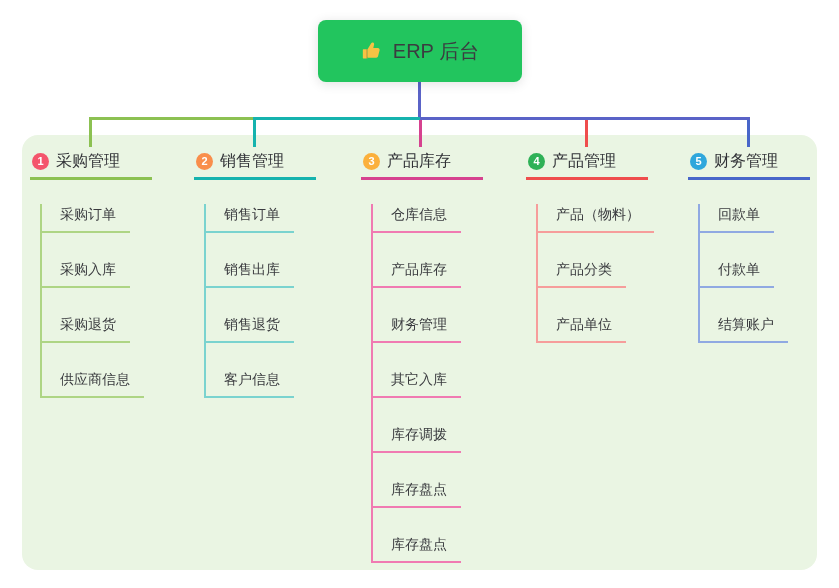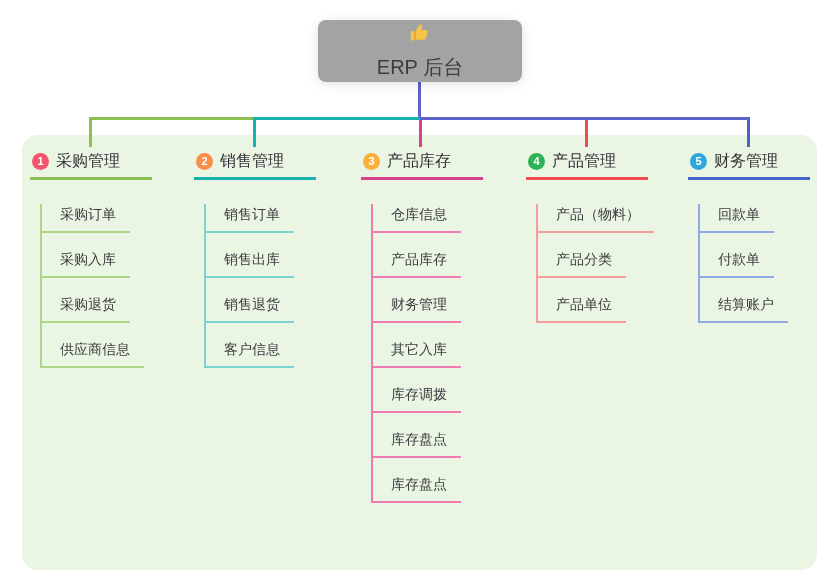--- a/index.html
+++ b/index.html
@@ -13,24 +13,24 @@
 
   
   .panel{
     position:absolute;left:22px;top:135px;width:795px;height:435px;
     border-radius:16px;
   }
 
   
   .root-node{
     position:absolute;left:318px;top:20px;width:204px;height:62px;
-    background:#a3a3a3;border-radius:8px;
+    background:#22c55e;border-radius:8px;
     box-shadow:0 2px 12px rgba(0,0,0,.12);
     display:flex;align-items:center;justify-content:center;gap:10px;
-    font-size:20px;font-weight:500;color:#3b3c40;flex-direction:column;
+    font-size:20px;font-weight:500;color:#3b3c40;
   }
   .root-node .thumb{display:inline-flex;}
 
   
   .line{position:absolute;}
   .stem       {left:418px;top:82px; width:3px;  height:36px;}
   .seg-left   {left:89px; top:117px;width:164px;height:3px;}
   .seg-mid    {left:253px;top:117px;width:167px;height:3px;}
   .seg-right  {left:420px;top:117px;width:330px;height:3px;}
   .drop{top:120px;width:3px;height:27px;}
@@ -52,21 +52,21 @@
     flex:0 0 auto;width:17px;height:17px;border-radius:50%;
     display:flex;align-items:center;justify-content:center;
     color:#fff;font-size:11px;font-weight:700;line-height:1;
   }
   .children{
     margin-left:10px;
     border-left:2px solid #ccc;
   }
   .child{
     width:fit-content;white-space:nowrap;
-    margin-top:16px;padding:0 14px 7px 18px;
+    margin-top:26px;padding:0 14px 7px 18px;
     border-bottom:2px solid #ccc;
     font-size:14px;color:#3a3b3f;line-height:20px;
     cursor:default;
   }
   .child:first-child{margin-top:24px;}
 </style>
 </head>
 <body>
 
 <div class="canvas">

